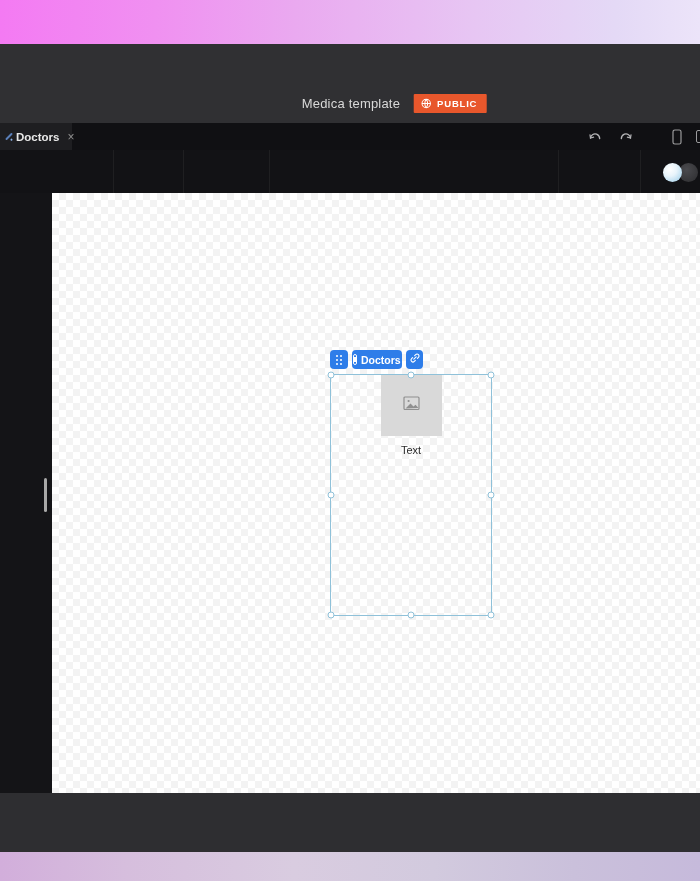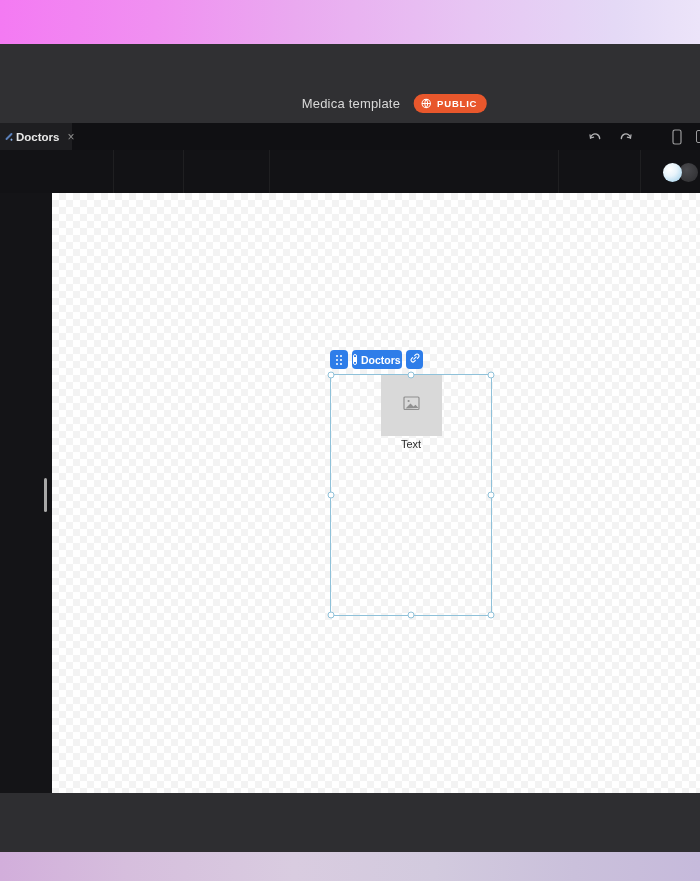--- a/index.html
+++ b/index.html
@@ -10,21 +10,21 @@
   
   .top-gradient { position:absolute; left:0; top:0; width:700px; height:44px;
     background:linear-gradient(90deg,#f47af3 0%,#f090f1 22%,#eaa9f0 42%,#e7c6f3 68%,#e4d9f6 88%,#ece4f9 100%); }
 
   
   .app-header { position:absolute; left:0; top:44px; width:700px; height:79px; background:#303033; }
   .title-group { position:absolute; left:394px; top:50px; transform:translateX(-50%);
     display:flex; align-items:center; gap:14px; white-space:nowrap; }
   .doc-title { color:#d9d9d9; font-size:13px; letter-spacing:.2px; }
   .badge { display:flex; align-items:center; gap:5px; background:#e8572c; color:#fff;
-    font-size:9.5px; font-weight:bold; letter-spacing:.8px; padding:4px 9px 4px 7px; border-radius:9px; }
+    font-size:9.5px; font-weight:bold; letter-spacing:.8px; padding:4px 9px 4px 7px; border-radius:1px; }
   .badge svg { display:block; }
 
   
   .tabbar { position:absolute; left:0; top:123px; width:700px; height:27px; background:#101013; }
   .tab { position:absolute; left:0; top:0; width:72px; height:27px; background:#1e1e21;
     display:flex; align-items:center; gap:6px; padding:0 8px; }
   .diamond { width:9px; height:9px; transform:rotate(45deg); border:1.5px solid #5a7fb9;
     background:#2c4668; border-radius:2px; position:relative; }
   .diamond::after { content:""; position:absolute; left:2.5px; top:2.5px; width:2px; height:2px;
     background:#8fb3e6; border-radius:1px; }
@@ -77,21 +77,21 @@
     border-radius:50%; transform:translate(-50%,-50%); }
   .h-tl{left:0;top:0} .h-tm{left:50%;top:0} .h-tr{left:100%;top:0}
   .h-ml{left:0;top:50%} .h-mr{left:100%;top:50%}
   .h-bl{left:0;top:100%} .h-bm{left:50%;top:100%} .h-br{left:100%;top:100%}
 
   .card { position:absolute; left:0; top:0; width:100%; text-align:center; }
   .img-ph { width:61px; height:61px; background:#d9d9d9; margin:0 auto;
     display:flex; align-items:center; justify-content:center; }
   .card-heading { margin-top:11px; font-family:"DejaVu Sans", sans-serif; font-weight:800;
     font-size:21px; letter-spacing:-0.3px; color:#141414; }
-  .card-text { margin-top:2px; font-size:11px; color:#2b2b2b; }
+  .card-text { margin-top:8px; font-size:11px; color:#2b2b2b; }
 
   
   .bottom-bar { position:absolute; left:0; top:793px; width:700px; height:59px; background:#2e2e31; }
   .bottom-gradient { position:absolute; left:0; top:852px; width:700px; height:29px;
     background:linear-gradient(90deg,#d2aedb 0%,#d6bedd 18%,#d9cce0 42%,#d2cade 62%,#cac0db 82%,#c6badb 100%); }
 </style>
 </head>
 <body>
 
 <div class="screen">

